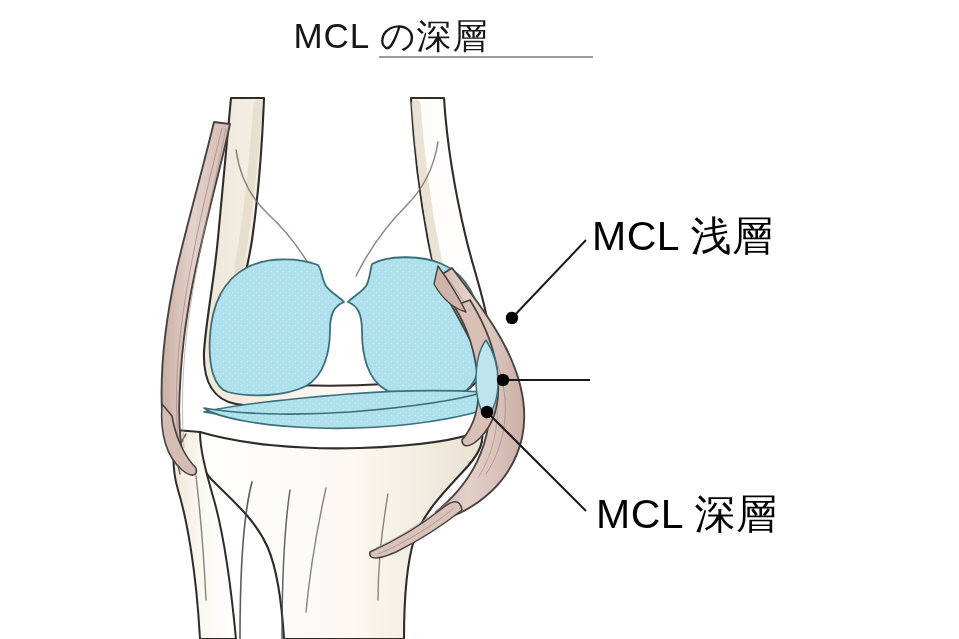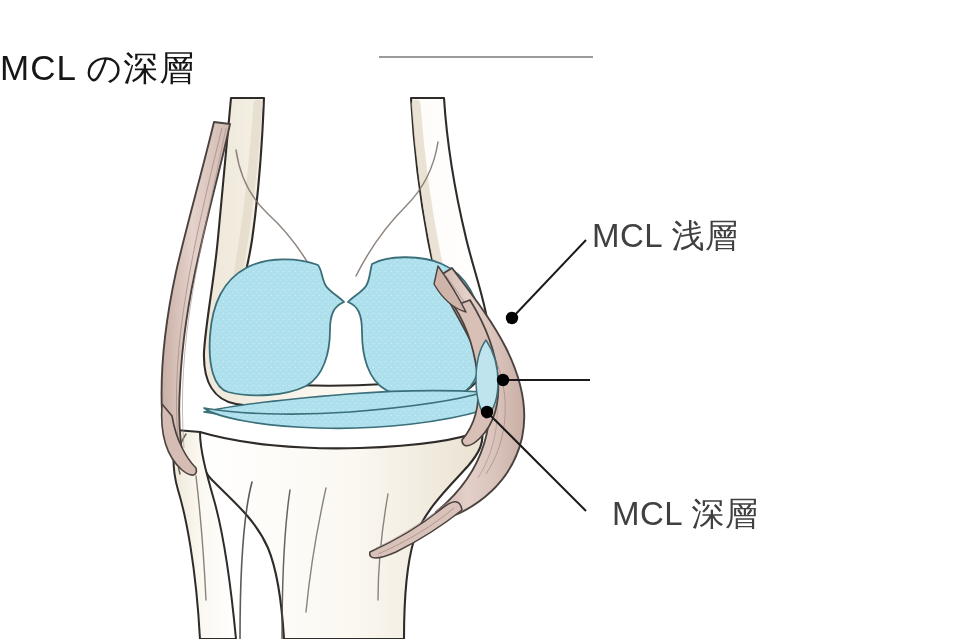--- a/index.html
+++ b/index.html
@@ -15,21 +15,21 @@
     overflow: hidden;
     font-family: "Liberation Sans", "DejaVu Sans", sans-serif;
   }
 
   
   #title-block {
     position: absolute;
     left: 0;
     top: 14px;
     width: 782px;
-    margin-top: 32px;
+    text-align: center;
   }
   #title-text {
     font-size: 35px;
     color: #161616;
     letter-spacing: 1px;
     line-height: 44px;
     font-weight: 400;
     white-space: pre;
   }
   #title-rule {
@@ -46,29 +46,29 @@
     position: absolute;
     left: 0;
     top: 0;
     width: 959px;
     height: 639px;
   }
 
   
   .label {
     position: absolute;
-    font-size: 33px;
-    color: #404040;
+    font-size: 41px;
+    color: #000000;
     line-height: 40px;
     white-space: pre;
     letter-spacing: 0.5px;
   }
   #label-superficial { left: 592px; top: 216px; }
   #label-bursa       { left: 600px; top: 360px; }
-  #label-deep        { left: 612px; top: 494px; }
+  #label-deep        { left: 596px; top: 494px; }
 </style>
 </head>
 <body>
 
 <div id="stage">
 
   <div id="title-block">
     <span id="title-text">MCL の深層</span>
   </div>
   <div id="title-rule"></div>

